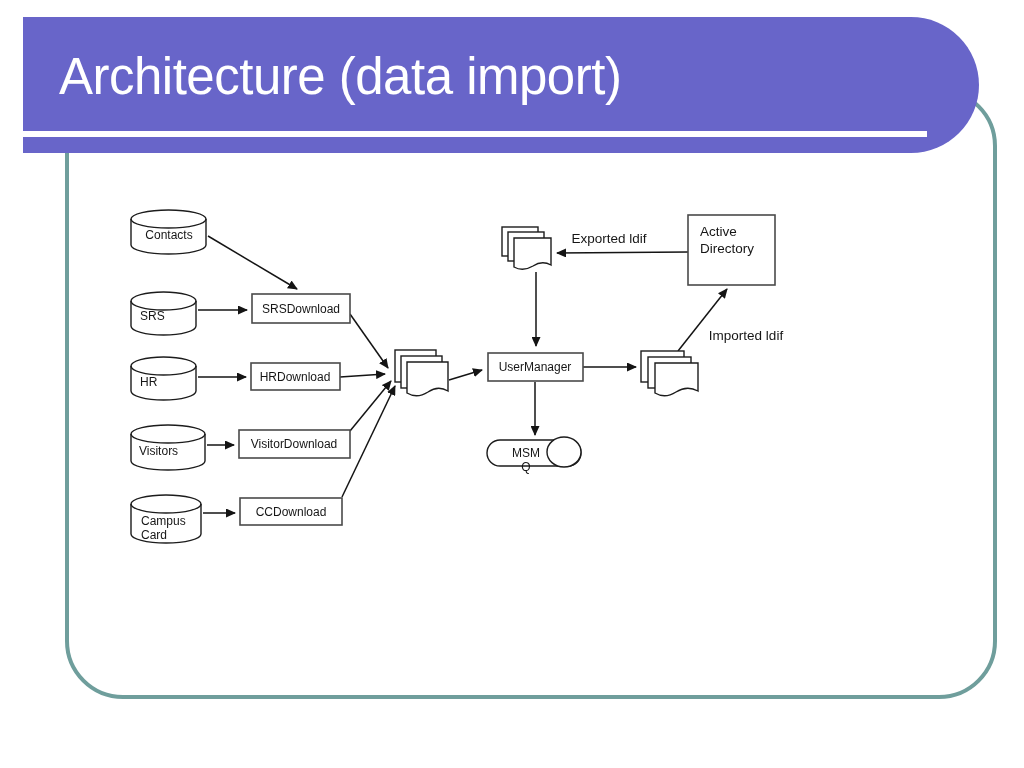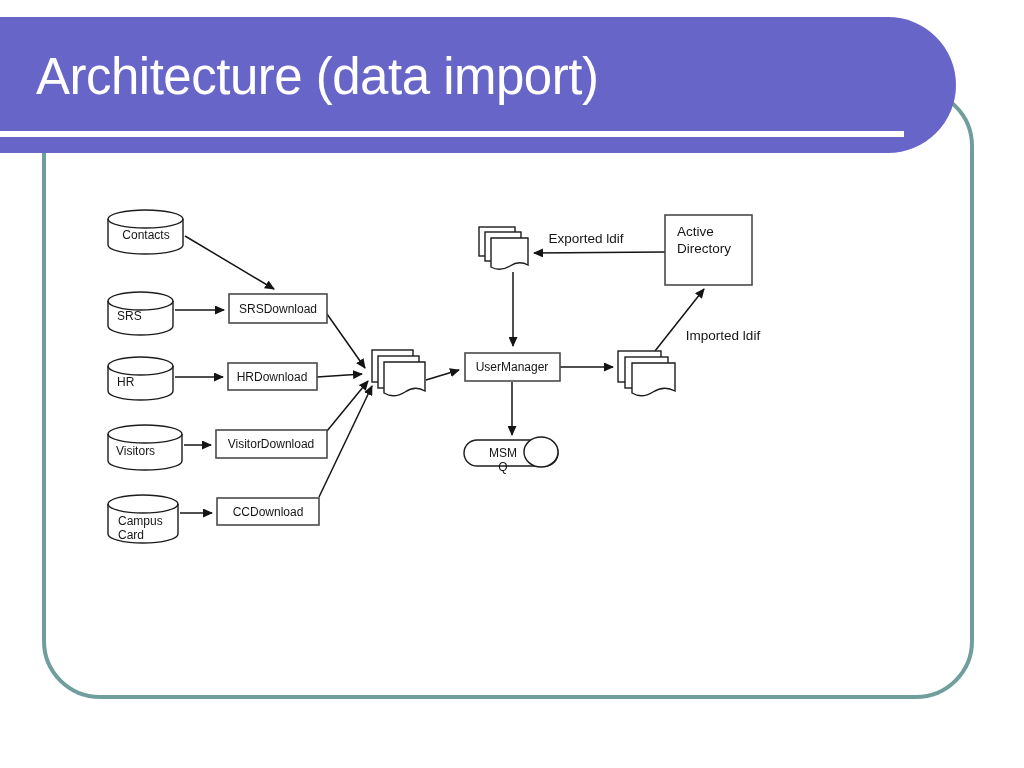--- a/index.html
+++ b/index.html
@@ -3,21 +3,21 @@
 <meta charset="utf-8">
 <style>
   html, body { margin: 0; padding: 0; }
   body {
     width: 1024px; height: 768px;
     background: #ffffff;
     font-family: "Liberation Sans", sans-serif;
     position: relative;
     overflow: hidden;
   }
-  .slide { position: absolute; inset: 0; }
+  .slide { position: absolute; inset: 0; margin-left: 23px; }
 
   
   .content-frame {
     position: absolute;
     left: 42px; top: 88px;
     width: 924px; height: 603px;
     border: 4px solid #6f9e9c;
     border-radius: 58px;
     background: #ffffff;
     z-index: 1;

